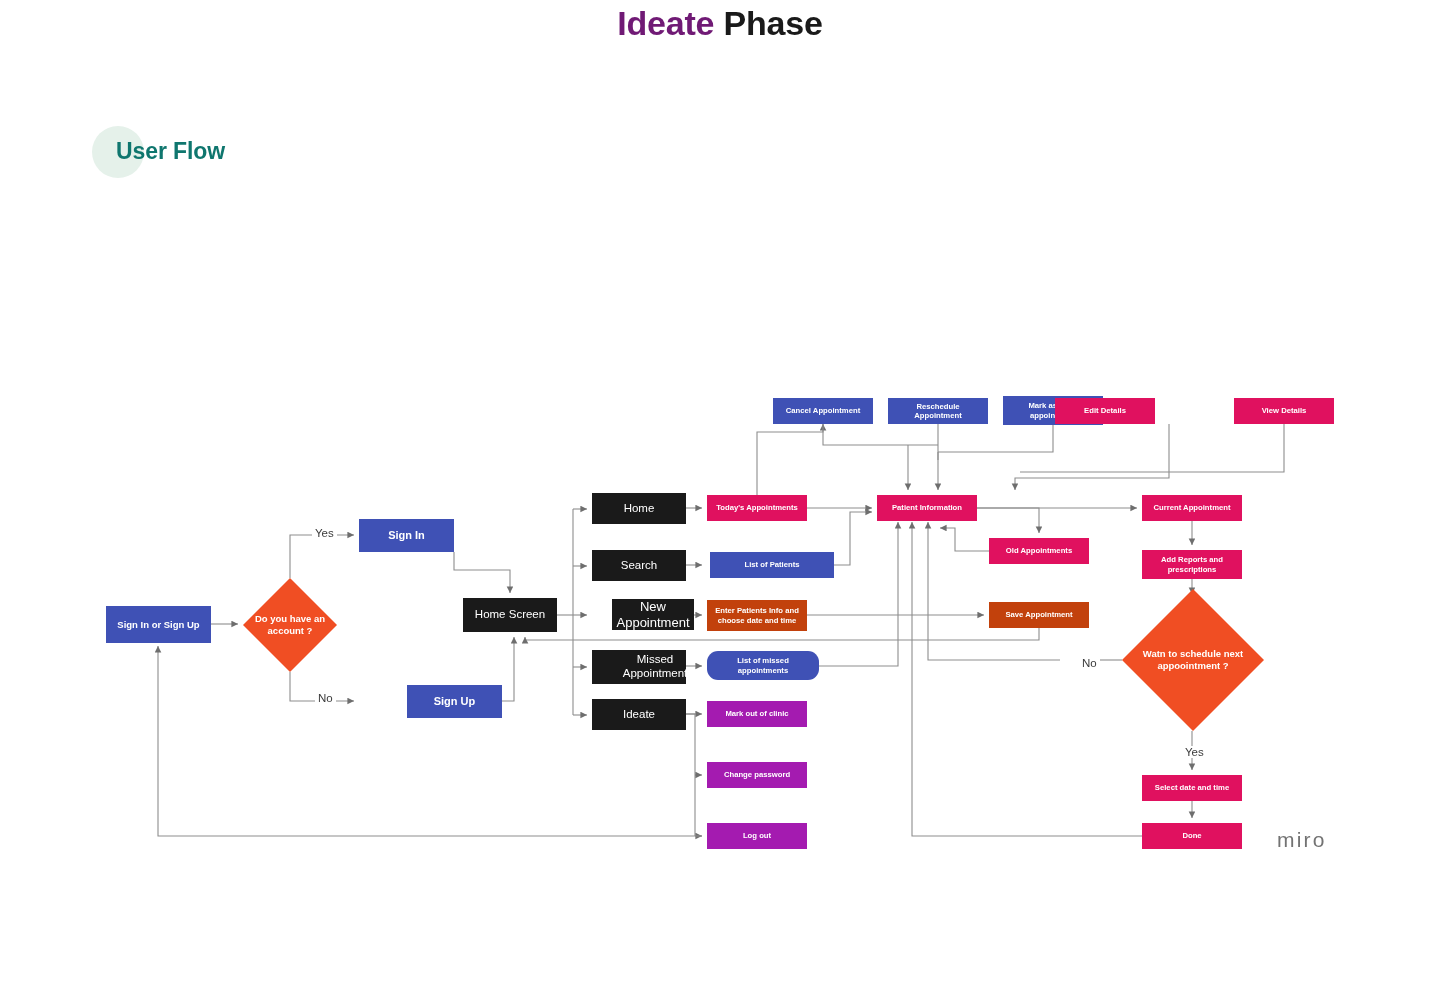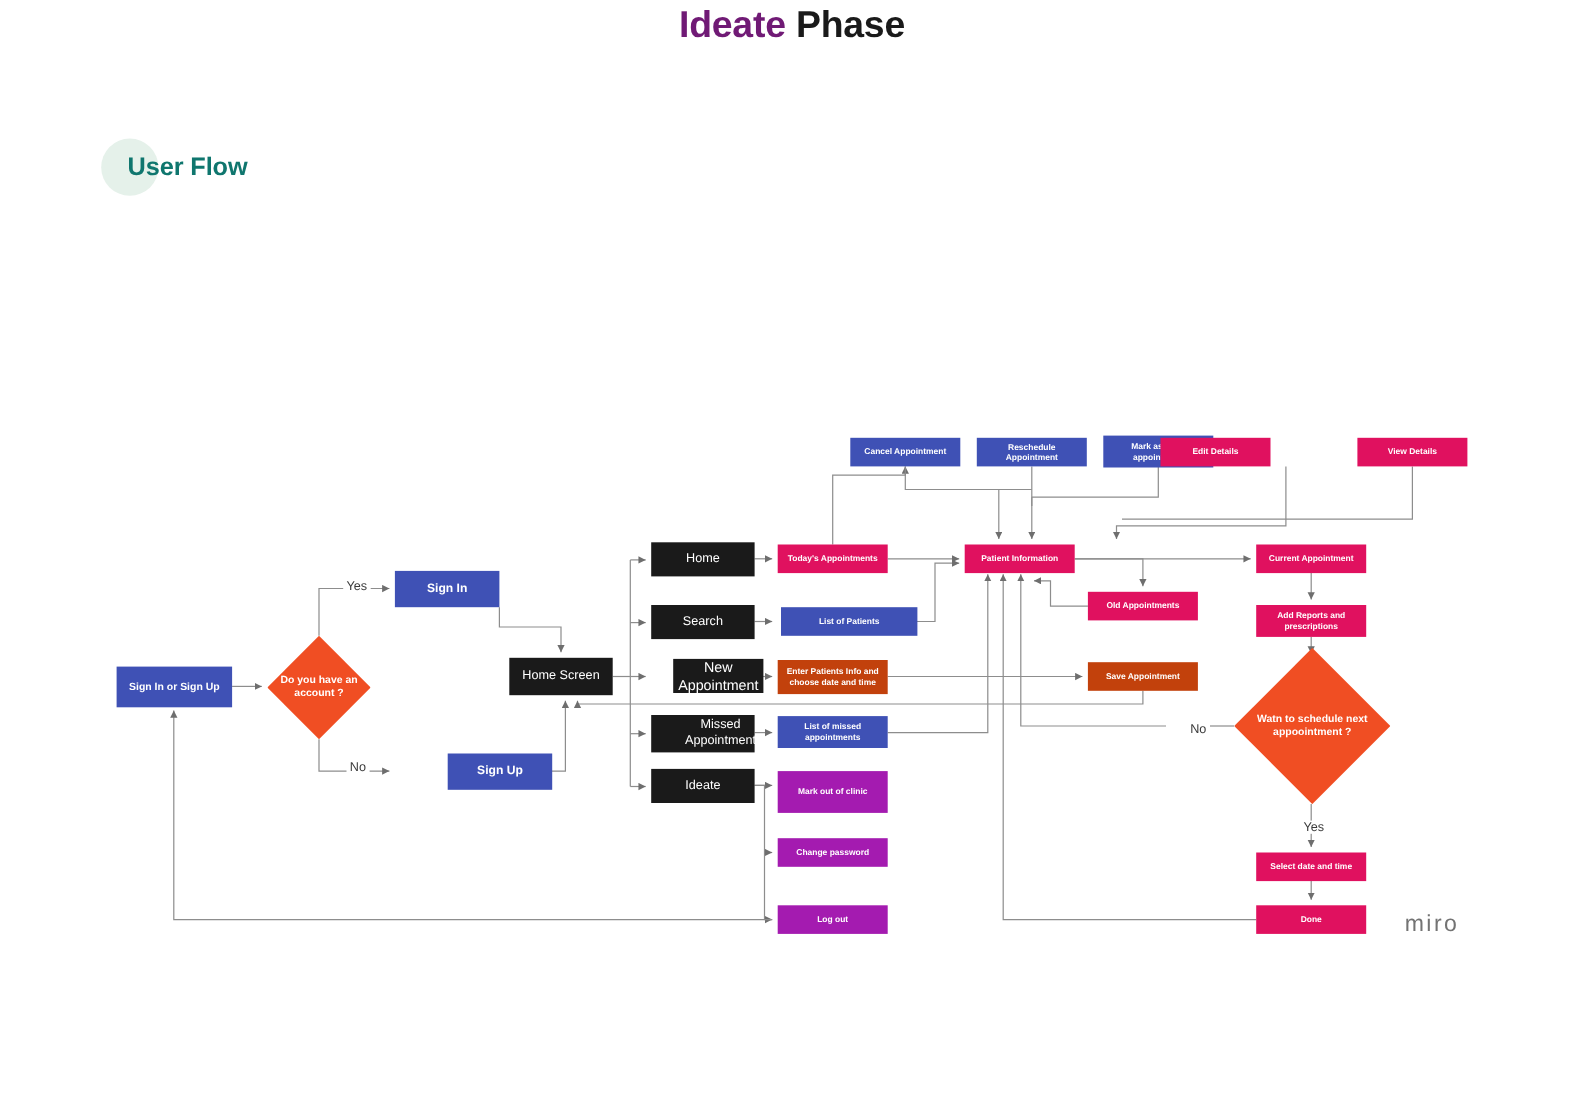--- a/index.html
+++ b/index.html
@@ -220,22 +220,22 @@
         <div class="node blue" style="left: 359px; top: 685px; width: 95px; height: 33px; font-size: 11px; margin-left: 48px;">Sign Up</div>
         <div class="node black" style="left: 463px; top: 598px; width: 94px; height: 34px; font-size: 11.5px;">Home Screen</div>
         <div class="node black" style="left: 592px; top: 493px; width: 94px; height: 31px; font-size: 11.5px;">Home</div>
         <div class="node black" style="left: 592px; top: 550px; width: 94px; height: 31px; font-size: 11.5px;">Search</div>
         <div class="node black" style="left: 592px; top: 599px; width: 82px; height: 31px; font-size: 13px; margin-left: 20px;">New Appointment</div>
         <div class="node black" style="left: 592px; top: 650px; width: 94px; height: 34px; font-size: 11.5px; padding-left: 36px;">Missed Appointment</div>
         <div class="node black" style="left: 592px; top: 699px; width: 94px; height: 31px; font-size: 11.5px;">Ideate</div>
         <div class="node pink" style="left: 707px; top: 495px; width: 100px; height: 26px; font-size: 7.7px;">Today's Appointments</div>
         <div class="node blue" style="left: 710px; top: 552px; width: 124px; height: 26px; font-size: 7.7px;">List of Patients</div>
         <div class="node teal" style="left: 707px; top: 600px; width: 100px; height: 31px; font-size: 7.7px;">Enter Patients Info and choose date and time</div>
-        <div class="node blue" style="left: 707px; top: 651px; width: 100px; height: 29px; font-size: 7.7px;">List of missed appointments</div>
-        <div class="node purple" style="left: 707px; top: 701px; width: 100px; height: 38px; font-size: 7.7px;">Mark out of clinic</div>
+        <div class="node blue" style="left: 707px; top: 651px; width: 112px; height: 29px; font-size: 7.7px; border-radius: 11px;">List of missed appointments</div>
+        <div class="node purple" style="left: 707px; top: 701px; width: 100px; height: 26px; font-size: 7.7px;">Mark out of clinic</div>
         <div class="node purple" style="left: 707px; top: 762px; width: 100px; height: 26px; font-size: 7.7px;">Change password</div>
         <div class="node purple" style="left: 707px; top: 823px; width: 100px; height: 26px; font-size: 7.7px;">Log out</div>
         <div class="node blue" style="left: 773px; top: 398px; width: 100px; height: 26px; font-size: 7.7px;">Cancel Appointment</div>
         <div class="node blue" style="left: 888px; top: 398px; width: 100px; height: 26px; font-size: 7.7px;">Reschedule Appointment</div>
         <div class="node blue" style="left: 1003px; top: 396px; width: 100px; height: 29px; font-size: 7.7px;">Mark as done appointment</div>
         <div class="node pink" style="left: 1055px; top: 398px; width: 100px; height: 26px; font-size: 7.7px;">Edit Details</div>
         <div class="node pink" style="left: 1234px; top: 398px; width: 100px; height: 26px; font-size: 7.7px;">View Details</div>
         <div class="node pink" style="left: 877px; top: 495px; width: 100px; height: 26px; font-size: 7.7px;">Patient Information</div>
         <div class="node pink" style="left: 989px; top: 538px; width: 100px; height: 26px; font-size: 7.7px;">Old Appointments</div>
         <div class="node teal" style="left: 989px; top: 602px; width: 100px; height: 26px; font-size: 7.7px;">Save Appointment</div>

